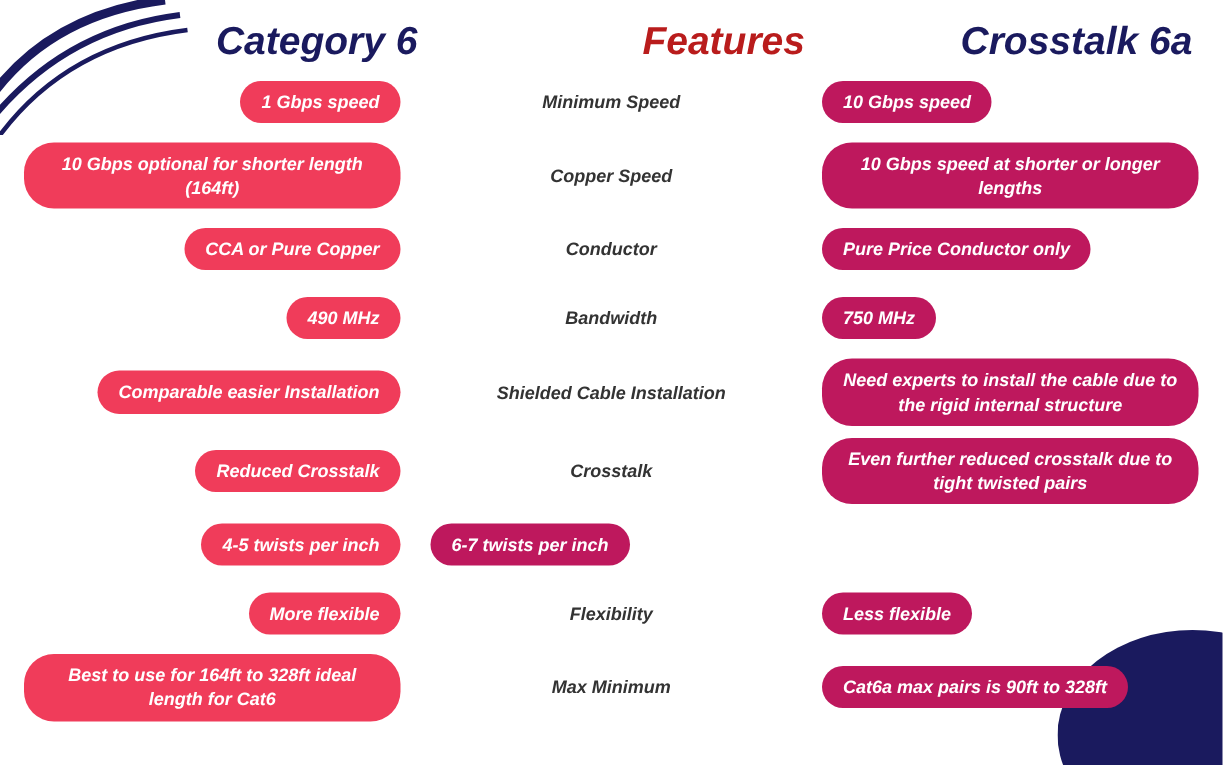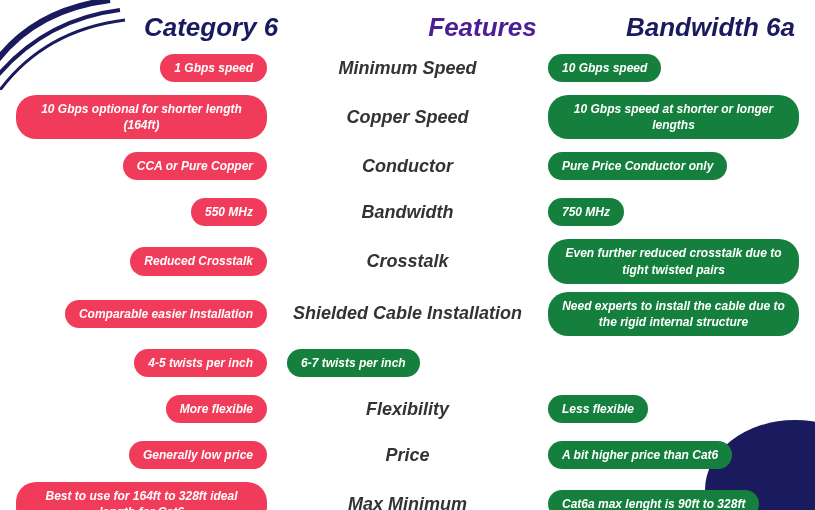--- a/index.html
+++ b/index.html
@@ -46,21 +46,21 @@
       padding: 12px 20px 6px 20px;
       text-align: right;
     }
     .header-title {
       font-size: 26px;
       font-weight: 900;
       color: #1a1a5e;
       font-style: italic;
     }
     .header-title.features {
-      color: #4c1d95;
+      color: #b91c1c;
     }
 
     
     .table-body {
       flex: 1;
       display: flex;
       flex-direction: column;
       padding: 0 16px;
       gap: 8px;
       font-style: italic;
@@ -74,21 +74,21 @@
     }
 
     .cat6-cell {
       display: flex;
       justify-content: flex-end;
       padding-right: 10px;
     }
 
     .feature-cell {
       text-align: center;
-      font-size: 18px;
+      font-size: 12px;
       font-weight: 600;
       color: #333;
       padding: 2px 6px;
     }
 
     .cat6a-cell {
       display: flex;
       justify-content: flex-start;
       padding-left: 10px;
     }
@@ -101,21 +101,21 @@
       color: #ffffff;
       text-align: center;
       display: inline-block;
     }
 
     .badge-red {
       background: #f03c5a;
     }
 
     .badge-blue {
-      background: #15803d;
+      background: #be185d;
     }
 
     .badge-multiline {
       line-height: 1.35;
     }
   </style>
 </head>
 <body>
 
 <svg class="deco-top-left" viewBox="0 0 140 100" xmlns="http://www.w3.org/2000/svg">
@@ -125,21 +125,21 @@
 </svg>
 
 <svg class="deco-bottom-right" viewBox="0 0 120 100" xmlns="http://www.w3.org/2000/svg">
   <ellipse cx="90" cy="70" rx="90" ry="70" fill="#1a1a5e"></ellipse>
 </svg>
 
 <div class="container">
   <div class="header-row">
     <div class="header-title">Category 6</div>
     <div class="header-title features">Features</div>
-    <div class="header-title">Bandwidth 6a</div>
+    <div class="header-title">Crosstalk 6a</div>
   </div>
 
   <div class="table-body" id="table-body">
   <div class="table-row">
     <div class="cat6-cell">
       <span class="badge badge-red badge-multiline">1 Gbps speed</span>
     </div>
     <div class="feature-cell">Minimum Speed</div>
     <div class="cat6a-cell">
       <span class="badge badge-blue badge-multiline">10 Gbps speed</span>
@@ -158,74 +158,65 @@
     <div class="cat6-cell">
       <span class="badge badge-red badge-multiline">CCA or Pure Copper</span>
     </div>
     <div class="feature-cell">Conductor</div>
     <div class="cat6a-cell">
       <span class="badge badge-blue badge-multiline">Pure Price Conductor only</span>
     </div>
   </div>
       <div class="table-row">
     <div class="cat6-cell">
-      <span class="badge badge-red badge-multiline">550 MHz</span>
+      <span class="badge badge-red badge-multiline">490 MHz</span>
     </div>
     <div class="feature-cell">Bandwidth</div>
     <div class="cat6a-cell">
       <span class="badge badge-blue badge-multiline">750 MHz</span>
     </div>
   </div>
       <div class="table-row">
     <div class="cat6-cell">
+      <span class="badge badge-red badge-multiline">Comparable easier Installation</span>
+    </div>
+    <div class="feature-cell">Shielded Cable Installation</div>
+    <div class="cat6a-cell">
+      <span class="badge badge-blue badge-multiline">Need experts to install the cable due to the rigid  internal structure</span>
+    </div>
+  </div>
+      <div class="table-row">
+    <div class="cat6-cell">
       <span class="badge badge-red badge-multiline">Reduced Crosstalk</span>
     </div>
     <div class="feature-cell">Crosstalk</div>
     <div class="cat6a-cell">
       <span class="badge badge-blue badge-multiline">Even further reduced crosstalk due to tight twisted pairs</span>
     </div>
   </div>
       <div class="table-row">
     <div class="cat6-cell">
-      <span class="badge badge-red badge-multiline">Comparable easier Installation</span>
-    </div>
-    <div class="feature-cell">Shielded Cable Installation</div>
-    <div class="cat6a-cell">
-      <span class="badge badge-blue badge-multiline">Need experts to install the cable due to the rigid  internal structure</span>
-    </div>
-  </div>
-      <div class="table-row">
-    <div class="cat6-cell">
       <span class="badge badge-red badge-multiline">4-5 twists per inch</span>
     </div>
     <div class="cat6a-cell">
       <span class="badge badge-blue badge-multiline">6-7 twists per inch</span>
     </div>
   </div>
       <div class="table-row">
     <div class="cat6-cell">
       <span class="badge badge-red badge-multiline">More flexible</span>
     </div>
     <div class="feature-cell">Flexibility</div>
     <div class="cat6a-cell">
       <span class="badge badge-blue badge-multiline">Less flexible</span>
     </div>
   </div>
       <div class="table-row">
     <div class="cat6-cell">
-      <span class="badge badge-red badge-multiline">Generally low price</span>
-    </div>
-    <div class="feature-cell">Price</div>
-    <div class="cat6a-cell">
-      <span class="badge badge-blue badge-multiline">A bit higher price than Cat6</span>
-    </div>
-  </div>
-      <div class="table-row">
-    <div class="cat6-cell">
       <span class="badge badge-red badge-multiline">Best to use for 164ft to 328ft ideal length for Cat6</span>
     </div>
     <div class="feature-cell">Max Minimum</div>
     <div class="cat6a-cell">
-      <span class="badge badge-blue badge-multiline">Cat6a max lenght is 90ft to 328ft</span>
+      <span class="badge badge-blue badge-multiline">Cat6a max pairs is 90ft to 328ft</span>
     </div>
   </div>
     </div>
 </div>
 
 </body></html>

